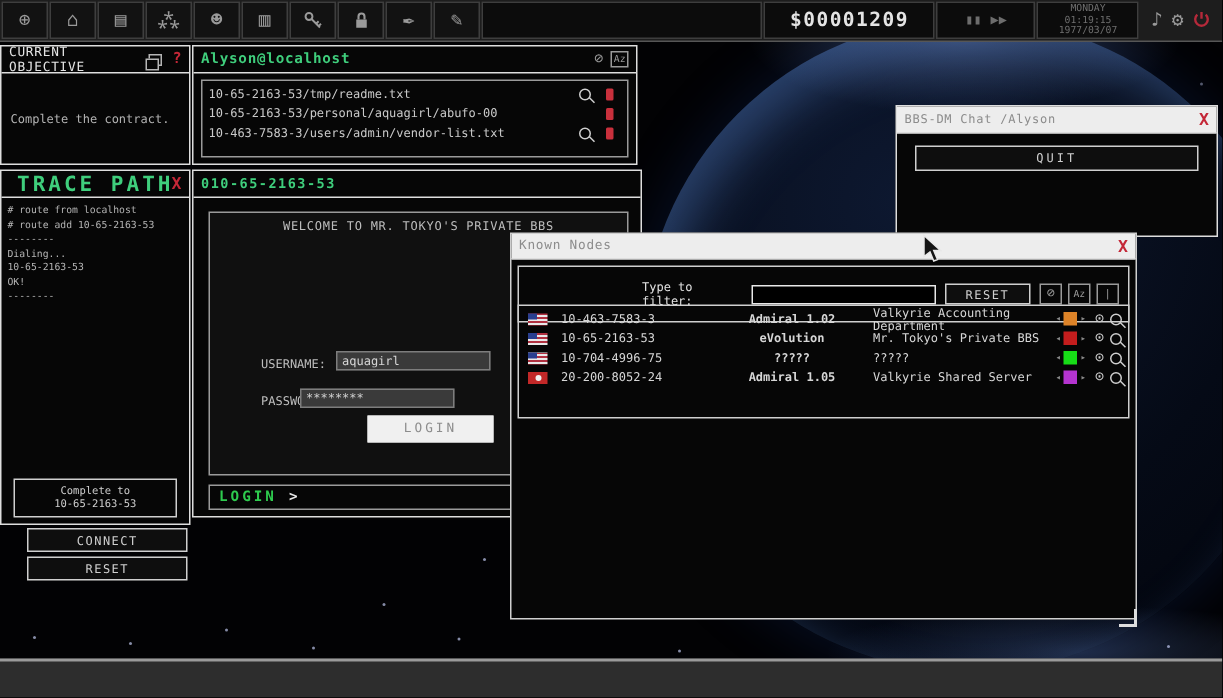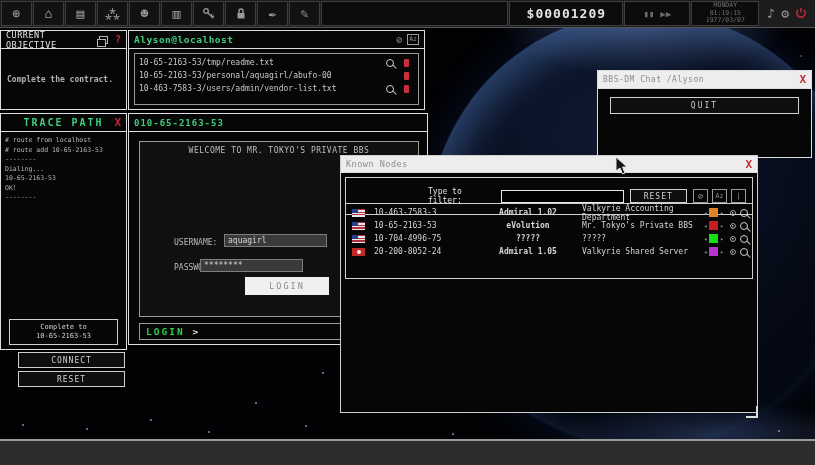--- a/index.html
+++ b/index.html
@@ -41,31 +41,31 @@
   .mag{display:inline-block;position:relative;width:6px;height:6px;border:1.3px solid #cfcfcf;border-radius:50%;}
   .mag::after{content:"";position:absolute;right:-3px;bottom:-2px;width:4.5px;height:1.4px;background:#cfcfcf;transform:rotate(45deg);}
   .del{display:inline-block;width:5px;height:8px;background:#c9303c;border-radius:1px;}
   .winicon{position:relative;width:7px;height:6px;border:1px solid #b5b5b5;display:inline-block;margin-right:7px;}
   .winicon::after{content:"";position:absolute;left:-3px;top:2px;width:7px;height:6px;border:1px solid #b5b5b5;background:#060606;}
   .azbox{display:inline-block;border:1px solid #9a9a9a;color:#9a9a9a;font-size:6.5px;line-height:9px;padding:0 1px;}
   .sorticon{color:#9a9a9a;font-size:10px;line-height:1;}
   .helpq{color:#c42737;font-size:10px;font-weight:bold;}
   
   #objective{left:0;top:30px;width:127px;height:80px;}
-  #objective .body{height:60px;display:flex;align-items:center;padding:0 6px;color:#b2b2b2;font-size:8px;font-weight:bold;}
+  #objective .body{height:60px;display:flex;align-items:center;padding:0 6px;color:#b2b2b2;font-size:8px;}
   
   #files{left:128px;top:30px;width:297px;height:80px;}
   #files .body{position:absolute;left:5px;right:5px;top:22px;bottom:4px;border:1px solid #9a9a9a;padding:2px 4px;box-sizing:border-box;}
   .frow{display:flex;align-items:center;height:13px;font-size:8px;color:#c9c9c9;}
   .frow .path{flex:1;white-space:nowrap;overflow:hidden;}
   .frow .ic{width:16px;display:flex;justify-content:center;}
   
   #trace{left:0;top:113px;width:127px;height:237px;}
   #trace .hdr{justify-content:center;}
-  #trace .hdr .ttl{letter-spacing:2px;font-size:10px;}
+  #trace .hdr .ttl{letter-spacing:2px;font-size:14px;}
   #trace .hdr .xbtn{position:absolute;right:5px;}
   #trace .term{padding:4px 4px;color:#b5b5b5;font-size:6.5px;line-height:9.5px;white-space:pre;}
   #trace .connbox{position:absolute;left:8px;right:8px;bottom:4px;height:24px;border:1px solid #cfcfcf;
      display:flex;flex-direction:column;align-items:center;justify-content:center;color:#cfcfcf;font-size:7px;line-height:9px;}
   #connectBtn{left:18px;top:352px;width:107px;height:16px;position:absolute;z-index:3;}
   #resetBtn{left:18px;top:371px;width:107px;height:16px;position:absolute;z-index:3;}
   
   #bbs{left:128px;top:113px;width:300px;height:232px;}
   #bbs .hdr .ttl{font-size:9px;letter-spacing:1px;}
   #bbs .screen{position:absolute;left:10px;top:27px;width:280px;height:176px;border:1px solid #9a9a9a;

